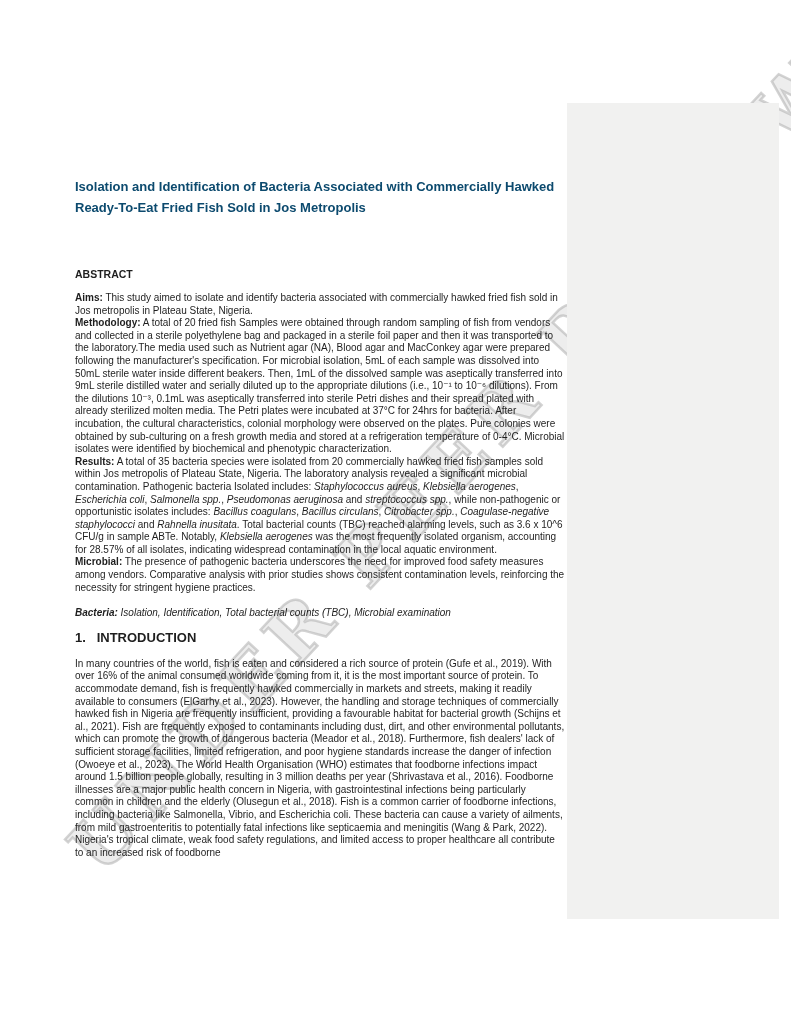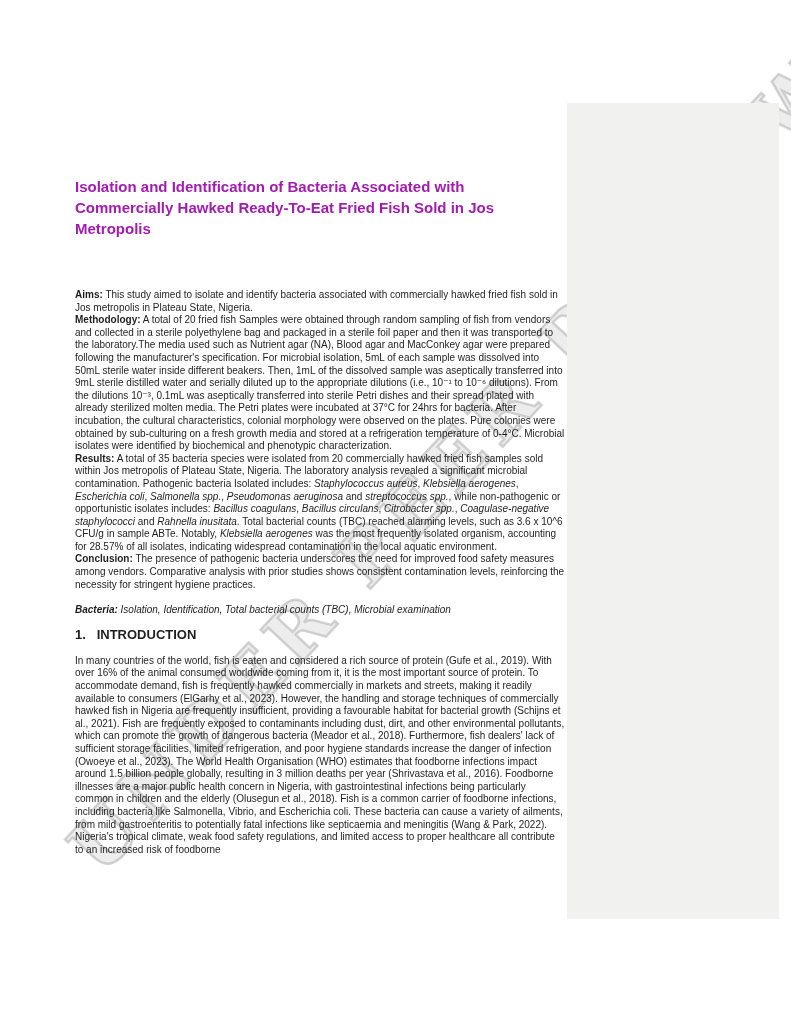--- a/index.html
+++ b/index.html
@@ -42,24 +42,24 @@
     background:#f1f1f0;
     z-index:2;
   }
   .content{
     position:absolute;
     left:75px;top:176px;
     width:490px;
     z-index:3;
   }
   .doc-title{
-    font-size:15px;
+    font-size:13px;
     font-weight:bold;
     line-height:21px;
-    color:#a21caf;
+    color:#0c4a6e;
     margin:0 0 50px 0;
   }
   .abstract-heading{
     font-size:10.5px;
     font-weight:bold;
     line-height:13px;
     margin:0 0 11px 0;
   }
   .body-text{
     font-size:10px;
@@ -85,26 +85,27 @@
 <div class="page">
 
   <div class="watermark">UNDER PEER REVIEW</div>
 
   <div class="blank-panel"></div>
 
   <div class="content">
 
     <h1 class="doc-title">Isolation and Identification of Bacteria Associated with Commercially Hawked Ready-To-Eat Fried Fish Sold in Jos Metropolis</h1>
 
+    <div class="abstract-heading">ABSTRACT</div>
 
     <div class="body-text">
       <p class="para"><span style="font-weight: bold;">Aims:</span><span> This study aimed to isolate and identify bacteria associated with commercially hawked fried fish sold in Jos metropolis in Plateau State, Nigeria.</span></p>
       <p class="para"><span style="font-weight: bold;">Methodology:</span><span> A total of 20 fried fish Samples were obtained through random sampling of fish from vendors and collected in a sterile polyethylene bag and packaged in a sterile foil paper and then it was transported to the laboratory.The media used such as Nutrient agar (NA), Blood agar and MacConkey agar were prepared following the manufacturer's specification. For microbial isolation, 5mL of each sample was dissolved into 50mL sterile water inside different beakers. Then, 1mL of the dissolved sample was aseptically transferred into 9mL sterile distilled water and serially diluted up to the appropriate dilutions (i.e., 10⁻¹ to 10⁻⁶ dilutions). From the dilutions 10⁻³, 0.1mL was aseptically transferred into sterile Petri dishes and their spread plated with already sterilized molten media. The Petri plates were incubated at 37°C for 24hrs for bacteria. After incubation, the cultural characteristics, colonial morphology were observed on the plates. Pure colonies were obtained by sub-culturing on a fresh growth media and stored at a refrigeration temperature of 0-4°C. Microbial isolates were identified by biochemical and phenotypic characterization.</span></p>
       <p class="para"><span style="font-weight: bold;">Results:</span><span> A total of 35 bacteria species were isolated from 20 commercially hawked fried fish samples sold within Jos metropolis of Plateau State, Nigeria. The laboratory analysis revealed a significant microbial contamination. Pathogenic bacteria Isolated includes: </span><span style="font-style: italic;">Staphylococcus aureus</span><span>, </span><span style="font-style: italic;">Klebsiella aerogenes</span><span>, </span><span style="font-style: italic;">Escherichia coli</span><span>, </span><span style="font-style: italic;">Salmonella spp.</span><span>, </span><span style="font-style: italic;">Pseudomonas aeruginosa</span><span> and </span><span style="font-style: italic;">streptococcus spp.</span><span>, while non-pathogenic or opportunistic isolates includes: </span><span style="font-style: italic;">Bacillus coagulans</span><span>, </span><span style="font-style: italic;">Bacillus circulans</span><span>, </span><span style="font-style: italic;">Citrobacter spp.</span><span>, </span><span style="font-style: italic;">Coagulase-negative staphylococci</span><span> and </span><span style="font-style: italic;">Rahnella inusitata</span><span>. Total bacterial counts (TBC) reached alarming levels, such as 3.6 x 10^6 CFU/g in sample ABTe. Notably, </span><span style="font-style: italic;">Klebsiella aerogenes</span><span> was the most frequently isolated organism, accounting for 28.57% of all isolates, indicating widespread contamination in the local aquatic environment.</span></p>
-      <p class="para"><span style="font-weight: bold;">Conclusion:</span><span> The presence of pathogenic bacteria underscores the need for improved food safety measures among vendors. Comparative analysis with prior studies shows consistent contamination levels, reinforcing the necessity for stringent hygiene practices.</span></p>
+      <p class="para"><span style="font-weight: bold;">Microbial:</span><span> The presence of pathogenic bacteria underscores the need for improved food safety measures among vendors. Comparative analysis with prior studies shows consistent contamination levels, reinforcing the necessity for stringent hygiene practices.</span></p>
     </div>
 
     <div class="body-text keywords"><span style="font-weight: bold; font-style: italic;">Bacteria:</span><span style=""> Isolation, Identification, Total bacterial counts (TBC), Microbial examination</span></div>
 
     <div class="section-heading">1.   INTRODUCTION</div>
 
     <div class="body-text intro-para">In many countries of the world, fish is eaten and considered a rich source of protein (Gufe et al., 2019). With over 16% of the animal consumed worldwide coming from it, it is the most important source of protein. To accommodate demand, fish is frequently hawked commercially in markets and streets, making it readily available to consumers (ElGarhy et al., 2023). However, the handling and storage techniques of commercially hawked fish in Nigeria are frequently insufficient, providing a favourable habitat for bacterial growth (Schijns et al., 2021). Fish are frequently exposed to contaminants including dust, dirt, and other environmental pollutants, which can promote the growth of dangerous bacteria (Meador et al., 2018). Furthermore, fish dealers' lack of sufficient storage facilities, limited refrigeration, and poor hygiene standards increase the danger of infection (Owoeye et al., 2023). The World Health Organisation (WHO) estimates that foodborne infections impact around 1.5 billion people globally, resulting in 3 million deaths per year (Shrivastava et al., 2016). Foodborne illnesses are a major public health concern in Nigeria, with gastrointestinal infections being particularly common in children and the elderly (Olusegun et al., 2018). Fish is a common carrier of foodborne infections, including bacteria like Salmonella, Vibrio, and Escherichia coli. These bacteria can cause a variety of ailments, from mild gastroenteritis to potentially fatal infections like septicaemia and meningitis (Wang &amp; Park, 2022). Nigeria's tropical climate, weak food safety regulations, and limited access to proper healthcare all contribute to an increased risk of foodborne</div>
 
   </div>
 </div>

